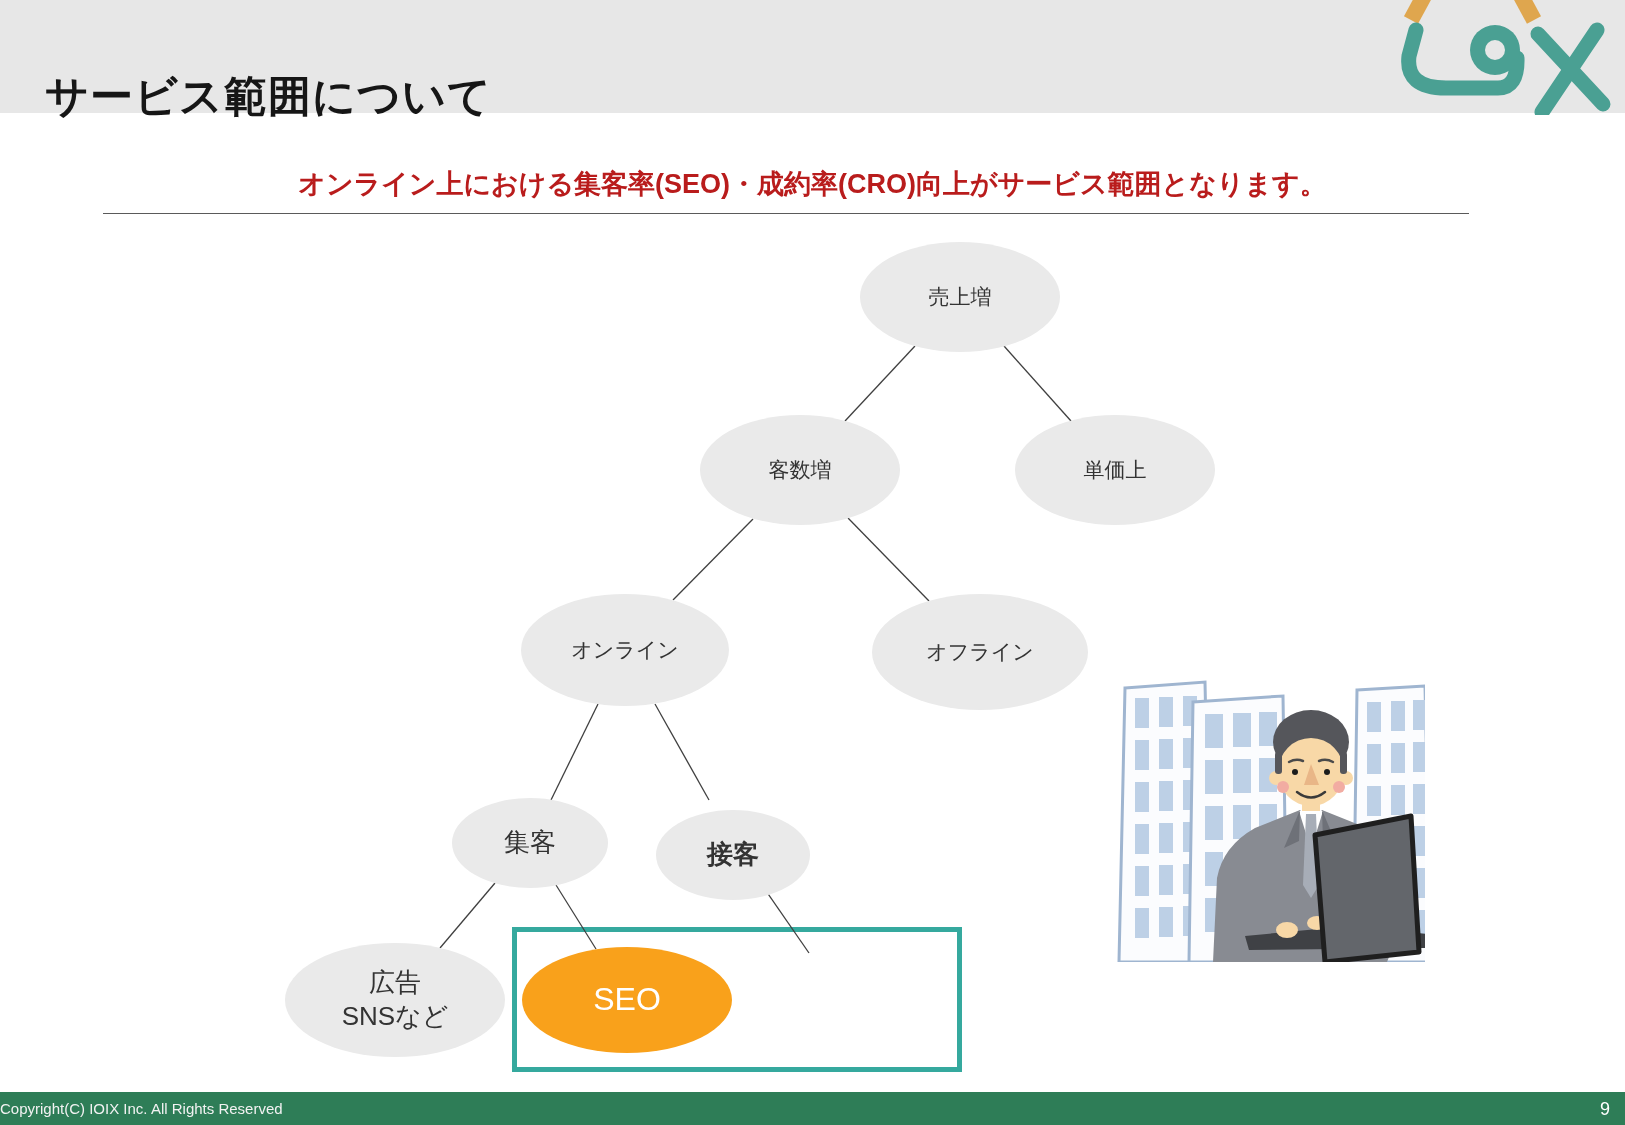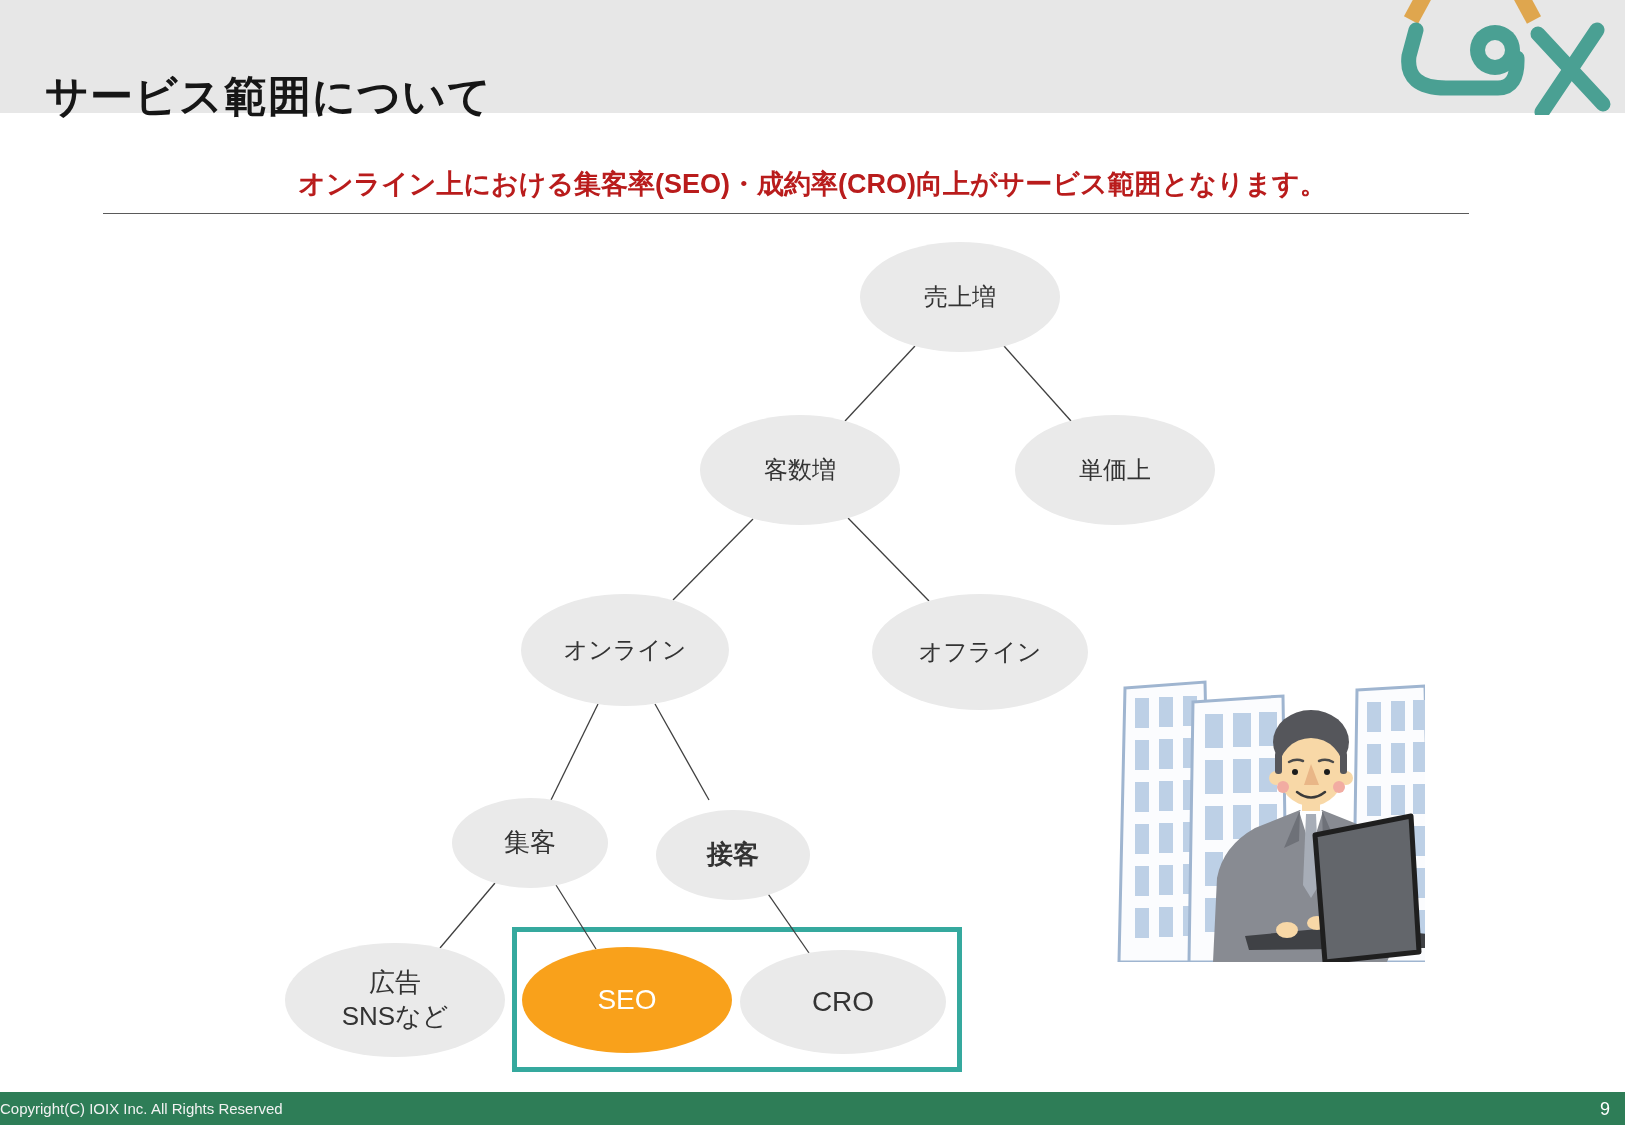--- a/index.html
+++ b/index.html
@@ -20,24 +20,24 @@
   .divider{position:absolute;top:213px;left:103px;width:1366px;height:1px;background:#5a5a5a;}
   .diagram{position:absolute;left:0;top:0;width:100%;height:100%;}
   .scope-box{
     position:absolute;left:512px;top:927px;width:450px;height:145px;box-sizing:border-box;
     border:5px solid var(--scope-box-teal,#35A99E);background:transparent;
   }
   .connectors{position:absolute;left:0;top:0;width:1625px;height:1125px;pointer-events:none;}
   .node{
     position:absolute;border-radius:50%;background:var(--node-fill,#EAEAEA);
     display:flex;align-items:center;justify-content:center;text-align:center;
-    color:var(--node-text,#333);font-size:24px;line-height:1.3;white-space:pre-line;
+    color:var(--node-text,#333);font-size:21px;line-height:1.3;white-space:pre-line;
   }
   .node.small{font-size:26px;}
-  .node.latin{font-size:28px;}
+  .node.latin{font-size:32px;}
   .node.highlight{background:var(--highlight-orange,#F9A11B);color:#fff;}
   .illustration{position:absolute;left:1095px;top:650px;width:330px;height:312px;}
   .footer{
     position:absolute;left:0;bottom:0;width:100%;height:33px;background:var(--footer-green,#2E7D57);
     display:flex;align-items:center;justify-content:flex-start;
   }
   .footer .copy{color:#F2F2F2;font-size:15px;}
   .footer .page{position:absolute;right:15px;top:50%;transform:translateY(-50%);color:#fff;font-size:18px;}
 </style>
 </head>
@@ -87,21 +87,20 @@
     <div class="node" style="left:860px;top:242px;width:200px;height:110px;">売上増</div>
     <div class="node" style="left:1015px;top:415px;width:200px;height:110px;">単価上</div>
     <div class="node" style="left:700px;top:415px;width:200px;height:110px;">客数増</div>
     <div class="node" style="left:521px;top:594px;width:208px;height:112px;">オンライン</div>
     <div class="node" style="left:872px;top:594px;width:216px;height:116px;">オフライン</div>
     <div class="node small" style="left:452px;top:798px;width:156px;height:90px;text-align:right;">集客</div>
     <div class="node small" style="left:656px;top:810px;width:154px;height:90px;font-weight:bold;">接客</div>
     <div class="node small" style="left:285px;top:943px;width:220px;height:114px;">広告
 SNSなど</div>
     <div class="node latin highlight" style="left:522px;top:947px;width:210px;height:106px;">SEO</div>
-    <div class="node latin" style="left:740px;top:950px;width:206px;height:104px;">CRO</div>
 
     <svg class="illustration" viewBox="0 0 330 312" aria-hidden="true">
 
       <g stroke="#9FB5D0" stroke-width="3" fill="#FBFCFE">
         <polygon points="30,38 110,32 116,312 24,312"></polygon>
         <polygon points="262,40 330,36 336,312 258,312"></polygon>
       </g>
       <g fill="#BDD0E6">
         <rect x="40" y="48" width="14" height="30"></rect>
           <rect x="64" y="47" width="14" height="30"></rect>

